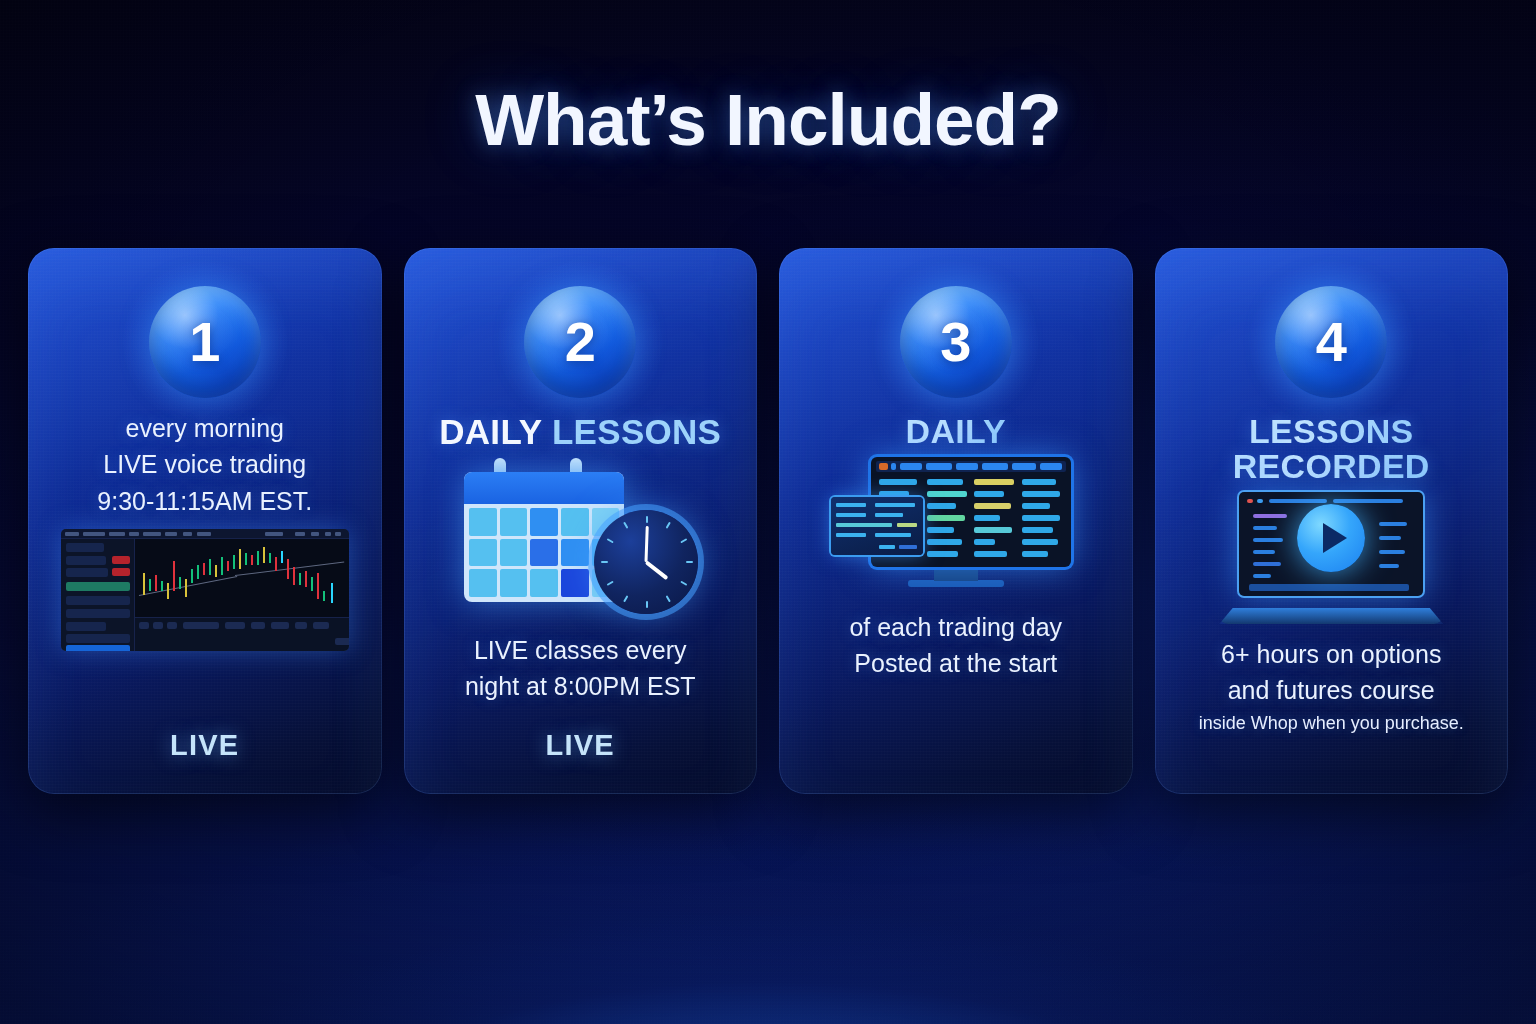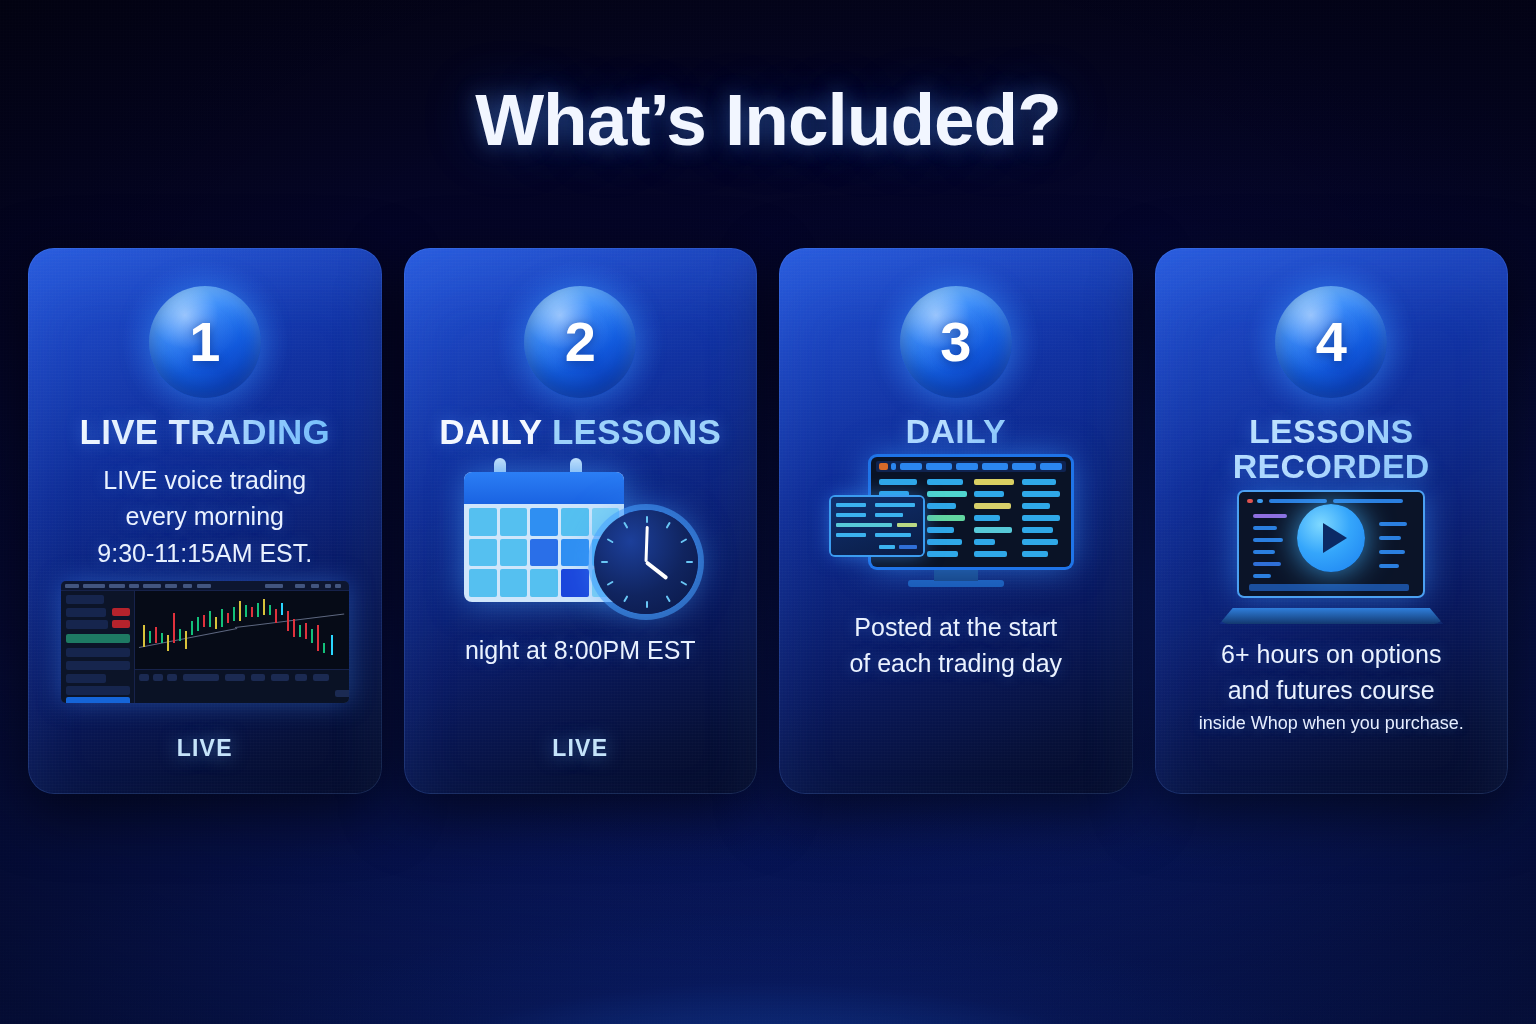--- a/index.html
+++ b/index.html
@@ -113,21 +113,21 @@
     text-align:center; color:#eaf2ff; font-weight:400;
     font-size:25px; line-height:1.45;
     text-shadow:0 0 14px rgba(80,150,250,.35);
   }
   .sub-text{
     text-align:center; color:#e6eeff; font-weight:400;
     font-size:18px; line-height:1.3; margin-top:3px;
     text-shadow:0 0 12px rgba(80,150,250,.35);
   }
   .live-tag{
-    text-align:right; font-size:23px; font-weight:700; letter-spacing:1.2px;
+    text-align:right; font-size:29px; font-weight:700; letter-spacing:1.2px;
     color:#c5e4fa;
     text-shadow:0 0 18px rgba(110,185,255,.55);
   }
   .spacer{ flex:1 1 auto; }
 
   
   .terminal{
     position:relative; width:288px; height:122px; margin:10px 0 0;
     border-radius:5px; overflow:hidden;
     background:#0a1020;
@@ -236,24 +236,23 @@
 <div class="cards">
 
   <div class="card">
     <div class="card-inner">
       <div class="badge-wrap">
         <div class="badge-glow"></div>
         <div class="badge">
           <span>1</span>
         </div>
       </div>
-      <div class="heading grad">LIVE TRADING</div>
       <div class="body-text" style="margin-top:12px;">
+        <div>every morning</div>
         <div>LIVE voice trading</div>
-        <div>every morning</div>
         <div>9:30-11:15AM EST.</div>
       </div>
 
       <div class="terminal">
         <div class="t-topbar">
           <i style="left:4px;width:14px"></i>
             <i style="left:22px;width:22px"></i>
           <i style="left:48px;width:16px"></i>
             <i style="left:68px;width:10px"></i>
           <i style="left:82px;width:18px"></i>
@@ -381,20 +380,21 @@
           <i class="tick" style="transform:rotate(240deg)"></i>
           <i class="tick" style="transform:rotate(270deg)"></i>
           <i class="tick" style="transform:rotate(300deg)"></i>
           <i class="tick" style="transform:rotate(330deg)"></i>
           <div class="hand" style="width:3px;height:36px;transform:translateX(-50%) rotate(2deg);"></div>
           <div class="hand" style="width:4px;height:27px;transform:translateX(-50%) rotate(128deg);"></div>
         </div>
       </div>
 
       <div class="body-text" style="margin-top:18px;">
+        <div>LIVE classes every</div>
         <div>night at 8:00PM EST</div>
       </div>
       <div class="spacer"></div>
       <div class="live-tag" style="margin-bottom:32px;">LIVE</div>
     </div>
   </div>
 
   <div class="card">
     <div class="card-inner">
       <div class="badge-wrap">
@@ -468,22 +468,22 @@
           <i style="left:5px;top:26px;width:56px;background:#57c9d8"></i>
             <i style="left:66px;top:26px;width:20px;background:#b9d884"></i>
           <i style="left:5px;top:36px;width:30px"></i>
             <i style="left:44px;top:36px;width:36px"></i>
           <i style="left:48px;top:48px;width:16px"></i>
             <i style="left:68px;top:48px;width:18px;background:#2f6fd8"></i>
         </div>
       </div>
 
       <div class="body-text" style="margin-top:14px;">
+        <div>of each trading day</div>
         <div>Posted at the start</div>
-        <div>of each trading day</div>
       </div>
       <div class="spacer"></div>
       <div class="live-tag" style="margin-bottom:32px;"></div>
     </div>
   </div>
 
   <div class="card">
     <div class="card-inner">
       <div class="badge-wrap">
         <div class="badge-glow"></div>

